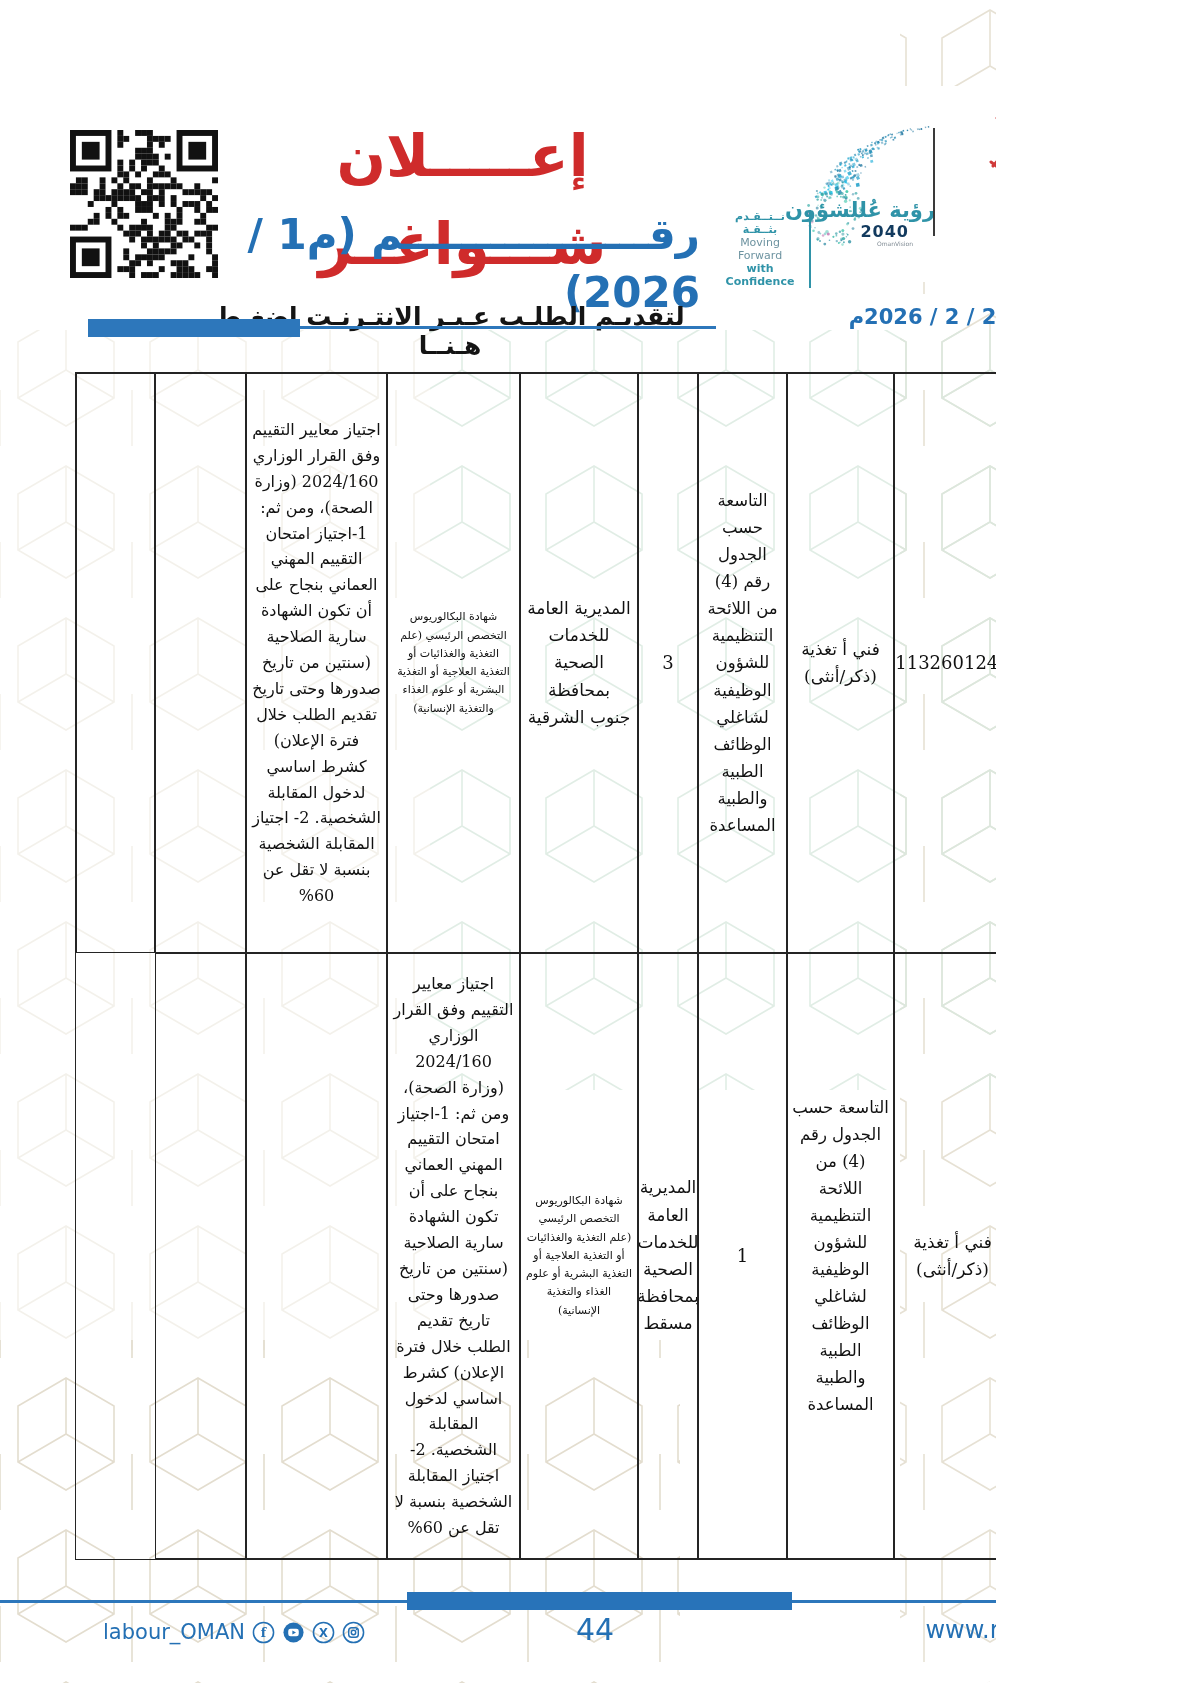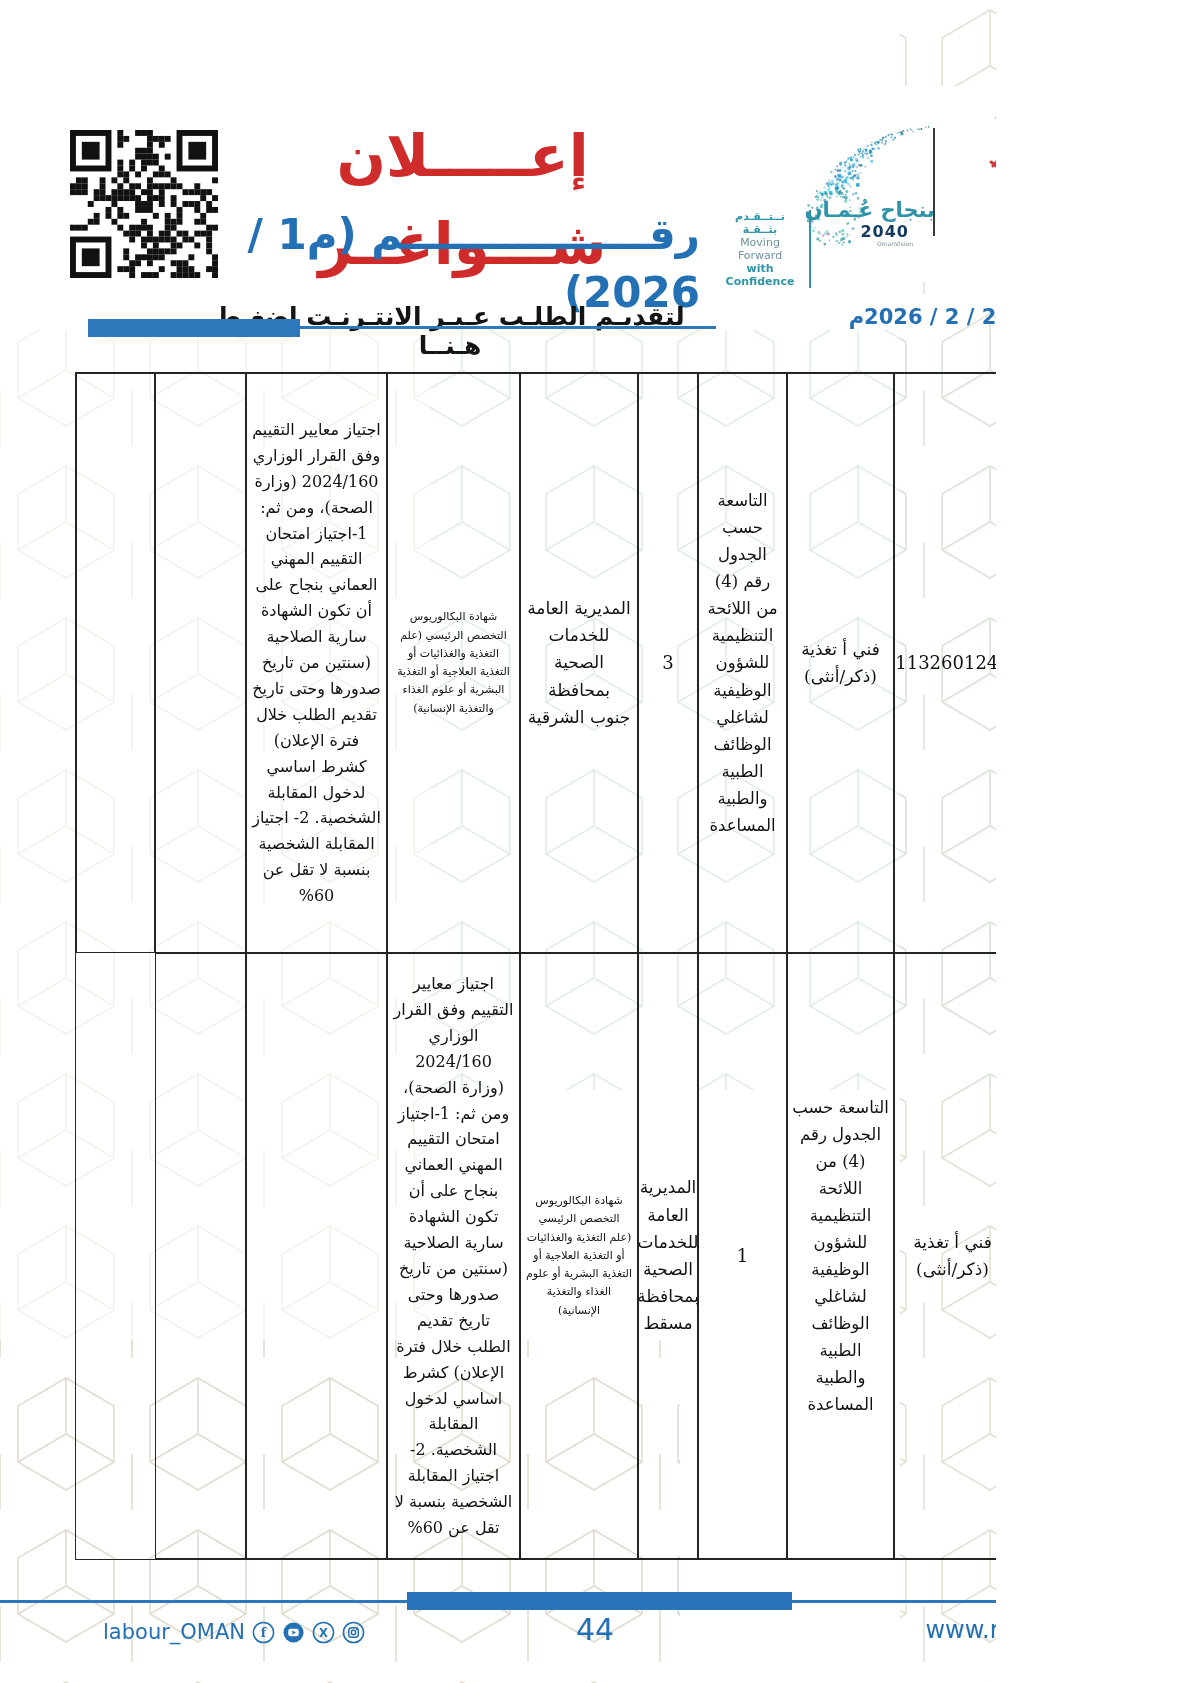--- a/index.html
+++ b/index.html
@@ -596,21 +596,21 @@
         <circle cx="122.2" cy="78.6" r="1.6" fill="rgb(60,158,170)" opacity="0.63"></circle>
         <circle cx="137.0" cy="71.9" r="1.0" fill="rgb(60,166,170)" opacity="0.67"></circle>
         <circle cx="155.8" cy="95.2" r="1.2" fill="rgb(60,165,170)" opacity="0.58"></circle>
         <circle cx="118.2" cy="78.0" r="1.0" fill="rgb(60,180,170)" opacity="0.56"></circle>
         <circle cx="138.5" cy="117.1" r="1.5" fill="rgb(60,160,170)" opacity="0.47"></circle>
         <circle cx="107.3" cy="105.1" r="1.2" fill="rgb(60,153,170)" opacity="0.76"></circle>
         <circle cx="145.2" cy="101.1" r="1.1" fill="rgb(60,161,170)" opacity="0.66"></circle>
         <circle cx="107.0" cy="103.8" r="1.3" fill="rgb(60,143,170)" opacity="0.83"></circle>
         <ellipse cx="132" cy="92" rx="11" ry="16" transform="rotate(-18 132 92)" fill="#ffffff"></ellipse>
       </svg>
-    <div class="vision-name">بنجاح عُـمـان</div>
+    <div class="vision-name">رؤية عُللشؤون</div>
     <div class="vision-year">2040</div>
     <div class="vision-sub">OmanVision</div>
     <div class="vision-tag">
       <div class="t-ar">نــتــقـدم بثــقـة</div>
       <div class="t-en1">Moving Forward</div>
       <div class="t-en2">with Confidence</div>
     </div>
   </div>
 
   <div class="hdr divider-v" style="position:absolute"></div>

